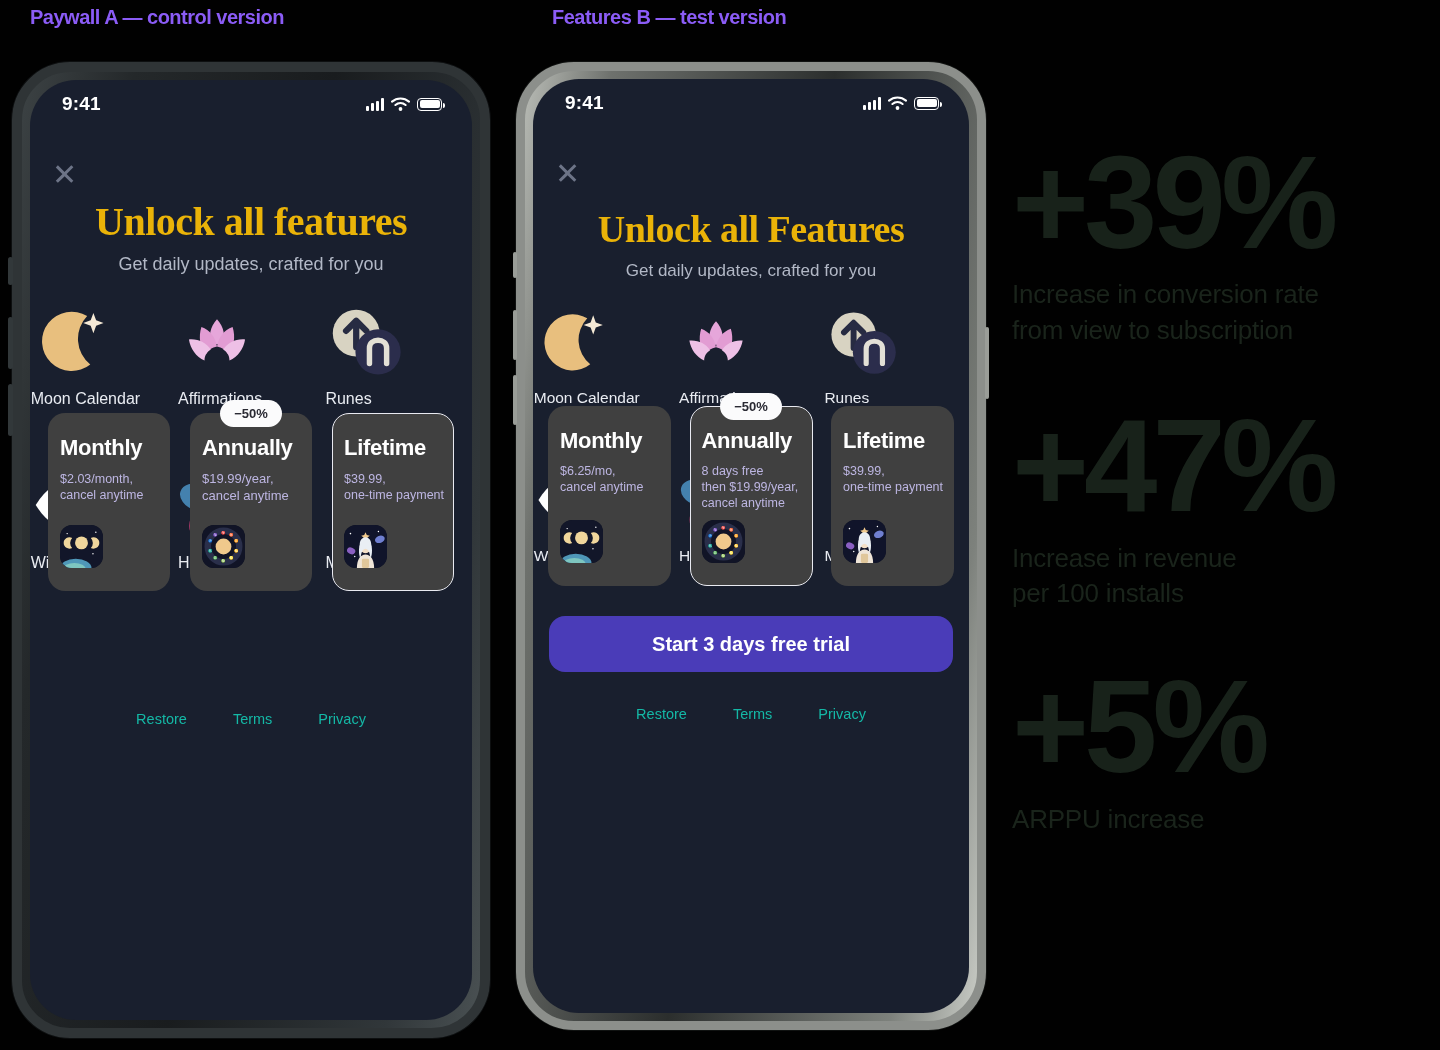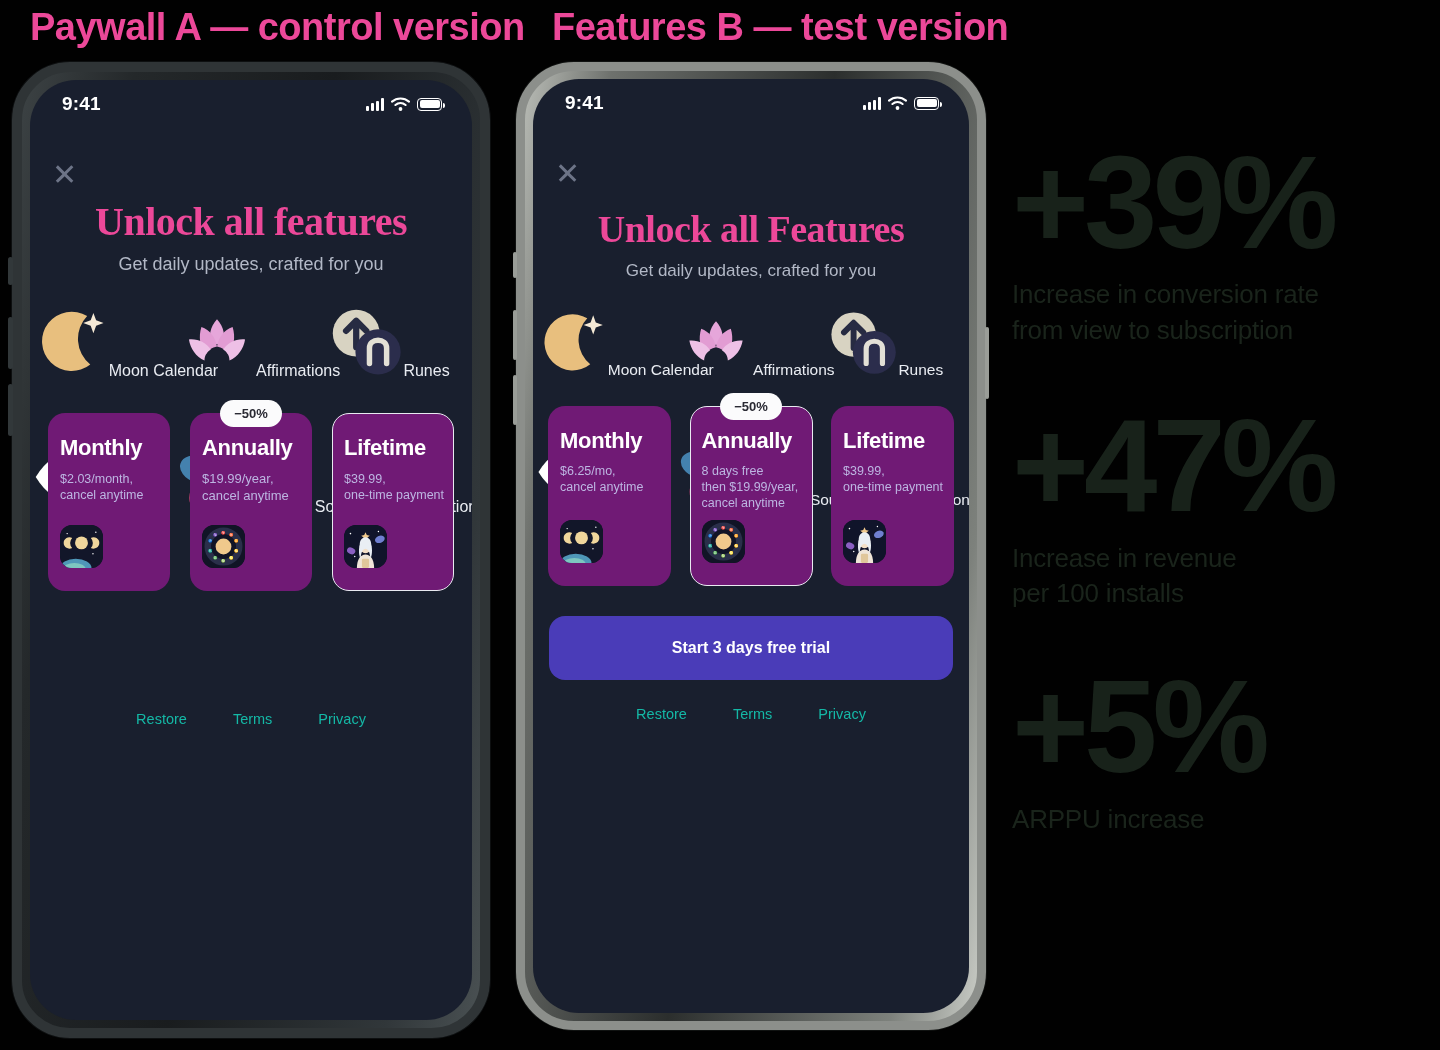--- a/index.html
+++ b/index.html
@@ -5,22 +5,22 @@
   html,body{margin:0;padding:0;background:#000;}
   body{
     width:1440px;height:1050px;overflow:hidden;position:relative;
     font-family:"Liberation Sans","DejaVu Sans",sans-serif;
     background:#010101;
   }
 
   
   .caption{
     position:absolute;
-    font-size:38px;font-weight:700;letter-spacing:-0.5px;
-    color:#ec4899;white-space:nowrap;
+    font-size:20px;font-weight:700;letter-spacing:-0.5px;
+    color:#8b5cf6;white-space:nowrap;
   }
   #cap-a{left:30px;top:6px;}
   #cap-b{left:552px;top:6px;}
 
   
   .phone{position:absolute;border-radius:58px;}
   .phone .frame{
     position:absolute;inset:0;border-radius:58px;
     box-sizing:border-box;
   }
@@ -79,38 +79,38 @@
   
   .close-x{
     position:absolute;font-size:30px;line-height:1;color:#6d7487;font-weight:400;
     cursor:pointer;
   }
 
   
   .headline{
     position:absolute;left:0;right:0;text-align:center;
     font-family:"Liberation Serif","DejaVu Serif",serif;
-    font-weight:700;color:#ec4899;letter-spacing:-0.5px;
+    font-weight:700;color:#eab308;letter-spacing:-0.5px;
   }
   .subhead{
     position:absolute;left:0;right:0;text-align:center;
     color:#b2b8c6;
   }
 
   
   .features{position:absolute;left:0;right:0;display:flex;flex-direction:column;}
   .frow{display:flex;justify-content:space-around;}
-  .fitem{display:flex;flex-direction:row;align-items:flex-end;width:33%;}
+  .fitem{display:flex;flex-direction:column;align-items:flex-start;width:33%;}
   .ficon{position:relative;display:flex;align-items:center;justify-content:center;}
   .flabel{color:#e9ecf2;margin-top:10px;white-space:nowrap;}
 
   
   .plans{position:absolute;display:flex;justify-content:space-between;}
   .plan{
-    background:#701a75;border-radius:17px;position:relative;
+    background:#404040;border-radius:17px;position:relative;
     box-sizing:border-box;border:1.6px solid transparent;
   }
   .plan.selected{border-color:#e9eaf1;}
   .plan-name{color:#fff;font-weight:700;letter-spacing:-0.3px;}
   .plan-desc{color:#bdb6e2;line-height:1.28;}
   .plan-thumb{
     position:absolute;border-radius:12px;overflow:hidden;background:#0f1321;
   }
   .badge{
     position:absolute;background:#fbfbfc;color:#2a2a33;border-radius:14px;
@@ -537,21 +537,21 @@
 <ellipse cx="50" cy="20" rx="7" ry="5" fill="#6f7fd0" transform="rotate(-20 50 20)"></ellipse>
 <ellipse cx="10" cy="36" rx="6" ry="4.5" fill="#8a5fc2" transform="rotate(25 10 36)"></ellipse>
 <path d="M30 10l1.8 3.8L36 15l-3.4 2.3.6 4-3.2-2.2-3.2 2.2.6-4L24 15l4.2-1.2Z" fill="#f0c98c"></path>
 <path d="M18 60c0-12 5-19 12-19s12 7 12 19Z" fill="#efe5d8"></path>
 <ellipse cx="30" cy="30" rx="8" ry="9.5" fill="#f3dfc7"></ellipse>
 <path d="M22 27c0-6 3.5-10 8-10s8 4 8 10c2 9 1 16-1 20-1-9-3-14-7-14s-6 5-7 14c-2-4-3-11-1-20Z" fill="#e9eef4"></path>
 <rect x="25" y="47" width="10" height="13" rx="2" fill="#e0c79b"></rect>
             </svg></div>
         </div>
       </div>
-      <div class="cta" style="left:16px;right:16px;top:537px;height:64px;font-size:16px;">Start 3 days free trial</div>
+      <div class="cta" style="left:16px;right:16px;top:537px;height:56px;font-size:20px;">Start 3 days free trial</div>
       <div class="legal" style="top:627px;gap:46px;font-size:14.5px;">
         <span>Restore</span>
         <span>Terms</span>
         <span>Privacy</span>
       </div>
     </div>
 </div>
 
 <div class="stats">
   <div class="stat" style="margin-bottom:54px;">

